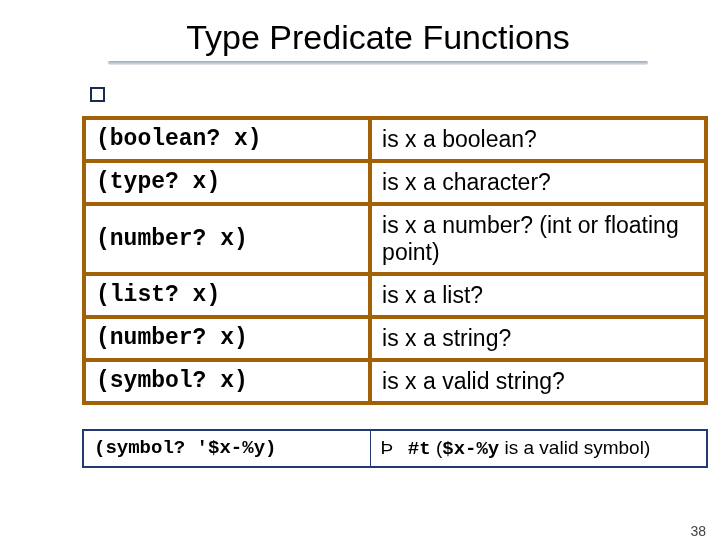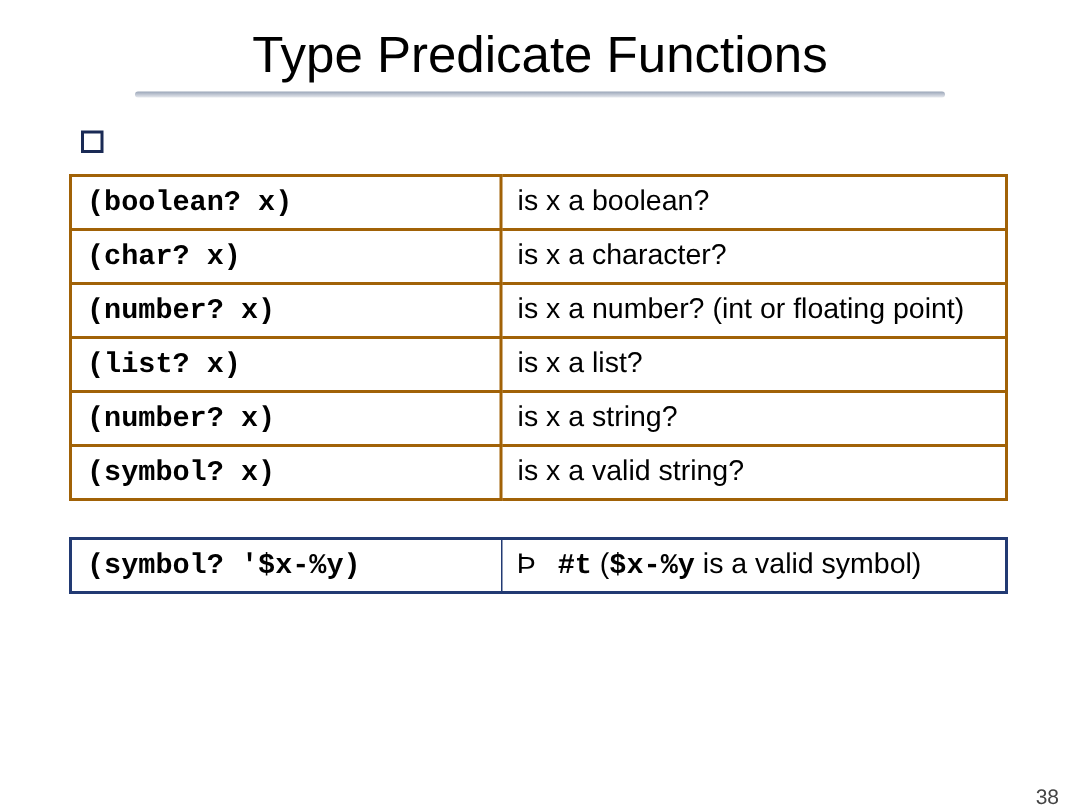--- a/index.html
+++ b/index.html
@@ -10,20 +10,21 @@
     background: #fff;
     font-family: Arial, Helvetica, sans-serif;
     color: #000;
     overflow: hidden;
   }
   .slide {
     position: relative;
     width: 720px;
     height: 540px;
     box-sizing: border-box;
+    padding-left: 36px;
   }
   .title {
     font-size: 34px;
     text-align: center;
     padding-top: 18px;
     font-weight: 400;
   }
   .underline {
     margin: 4px auto 0 auto;
     width: 540px;
@@ -44,23 +45,23 @@
     margin-right: 10px;
     flex: 0 0 auto;
   }
   .tbl {
     margin: 0 0 0 46px;
     border-collapse: collapse;
     width: 626px;
     border: 2.5px solid #223a73;
   }
   .tbl td {
-    border: 2px solid #a16207;
+    border: 4px solid #a16207;
     padding: 5.5px 10px 6.5px 10px;
-    font-size: 19px;
+    font-size: 23px;
     vertical-align: middle;
   }
   .tbl td.code {
     font-family: "Courier New", Courier, monospace;
     font-weight: bold;
     width: 46%;
     white-space: nowrap;
   }
   .tbl td.desc {
     font-family: Arial, Helvetica, sans-serif;
@@ -122,21 +123,21 @@
     <span class="bullet-box"></span>
   </div>
 
   <table class="tbl">
     <tbody>
         <tr>
           <td class="code">(boolean? x)</td>
           <td class="desc">is x a boolean?</td>
         </tr>
     <tr>
-          <td class="code">(char? x)</td>
+          <td class="code">(type? x)</td>
           <td class="desc">is x a character?</td>
         </tr>
     <tr>
           <td class="code">(number? x)</td>
           <td class="desc">is x a number? (int or floating point)</td>
         </tr>
     <tr>
           <td class="code">(list? x)</td>
           <td class="desc">is x a list?</td>
         </tr>

